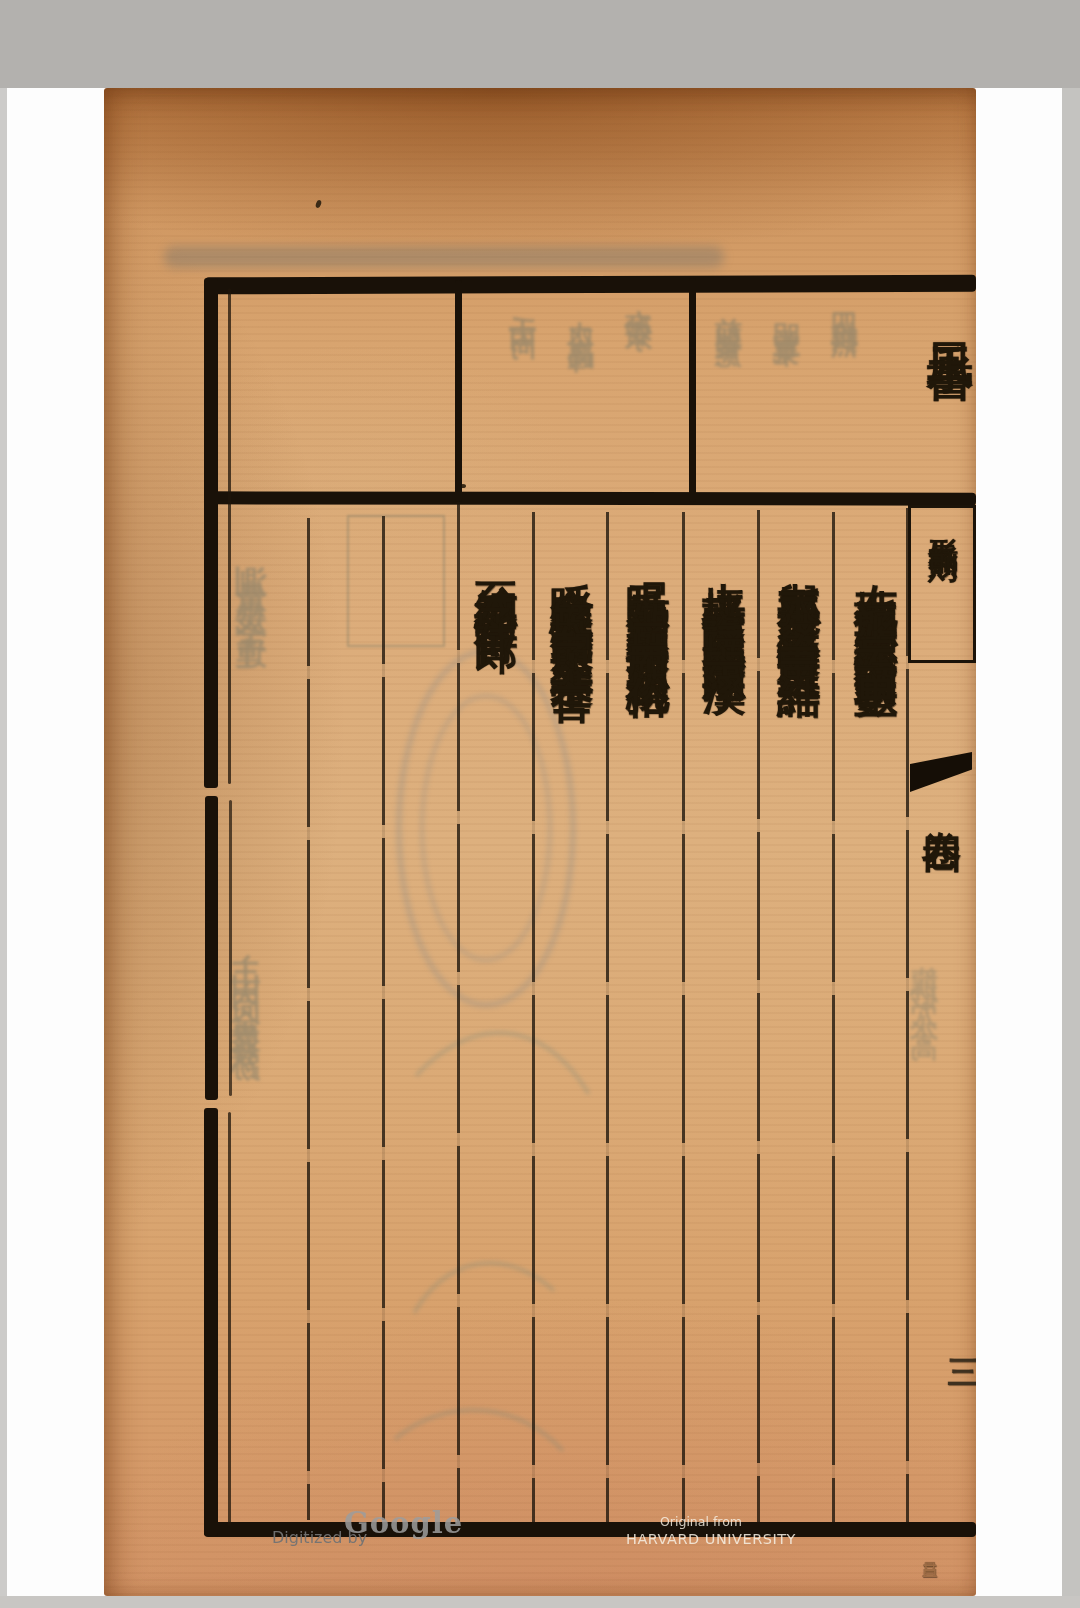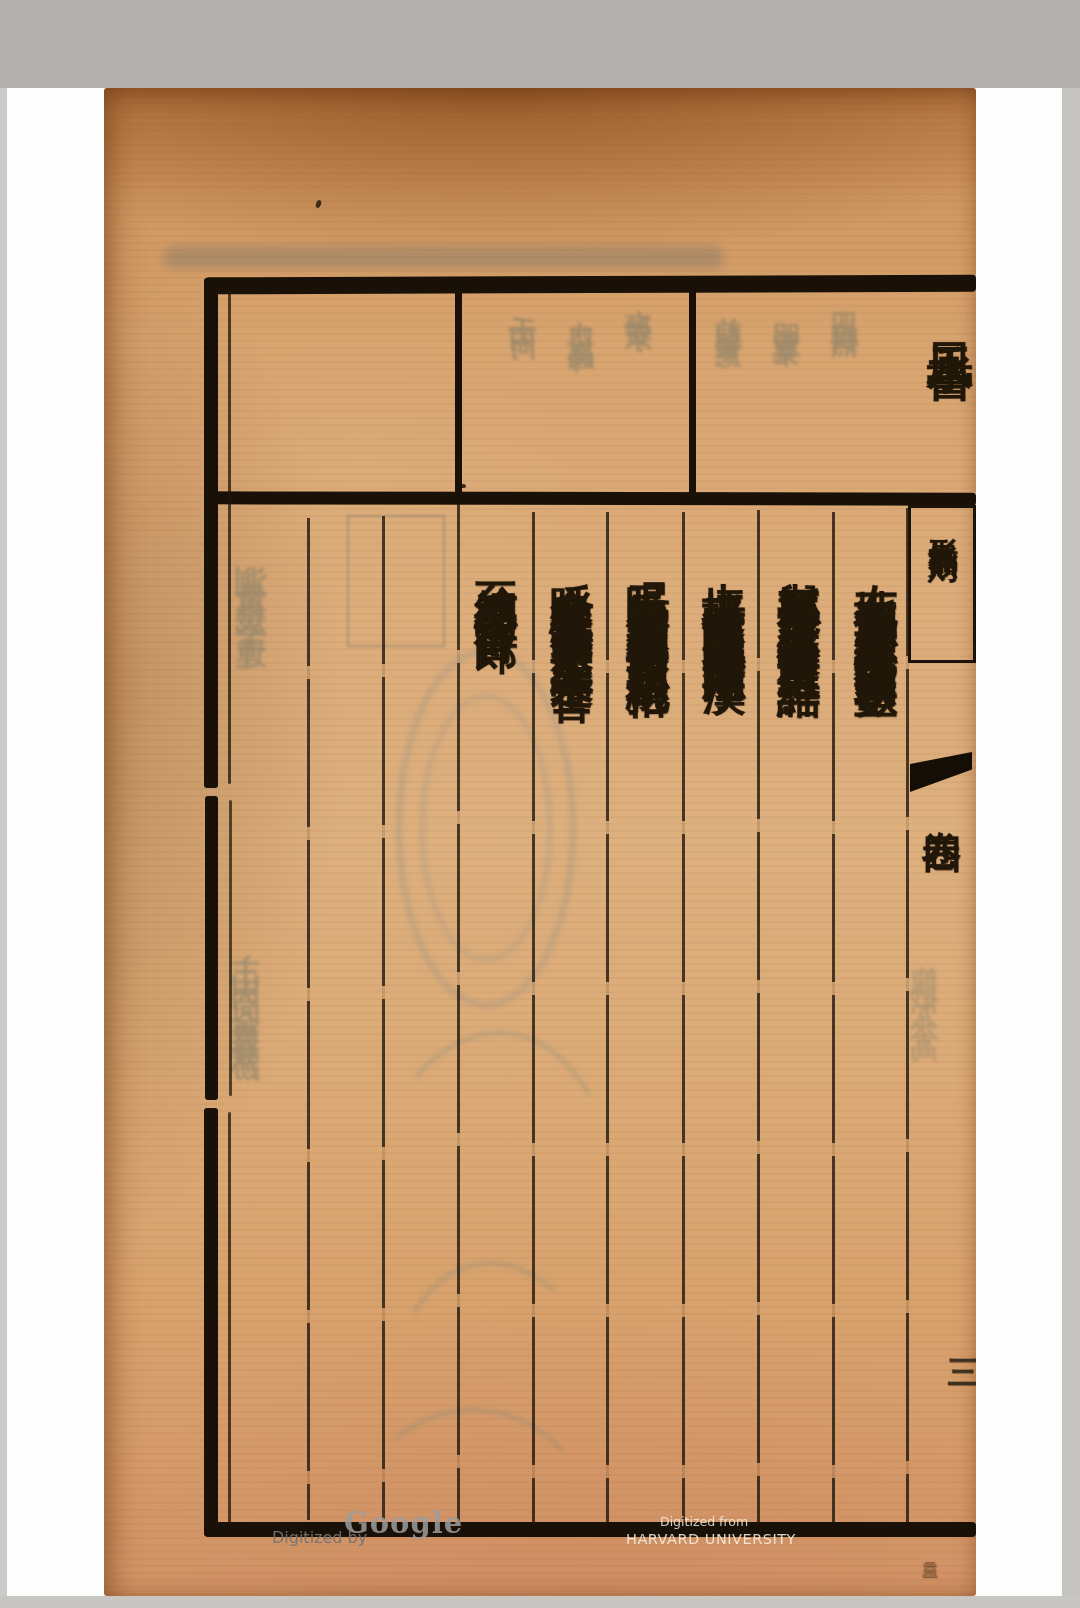--- a/index.html
+++ b/index.html
@@ -135,16 +135,16 @@
     <div class="vtext body-col" style="left:748px; top:462px;">右地在湘潭縣十八總來龍長遠不述但到頭數里</div>
     <div class="vtext body-col" style="left:671px; top:460px;">與縣龍平分一枝忽聳高峰旋落平田又三里許結</div>
     <div class="vtext body-col" style="left:596px; top:460px;">土坪坪中微突隆隆隱隱穴擺突上穴前隔小溪一</div>
     <div class="vtext body-col" style="left:520px; top:460px;">眠弓案案外湘水之元朝拱本身四面小水繞抱俗</div>
     <div class="vtext body-col" style="left:444px; top:460px;">呼金盤養鯉形恪勤公康熙甲子舉人辛未進士官</div>
     <div class="vtext body-col" style="left:368px; top:460px;">至總河公二子皆官侍郎</div>
   </div>
 
   <div class="wm wm-digitized" style="left:272px; top:1528px;">Digitized by</div>
   <div class="wm wm-google" style="left:344px; top:1506px;">Google</div>
-  <div class="wm wm-origfrom" style="left:660px; top:1514px;">Digitized from</div>
+  <div class="wm wm-origfrom" style="left:660px; top:1514px;">Original from</div>
   <div class="wm wm-harvard" style="left:626px; top:1531px;">HARVARD UNIVERSITY</div>
 
 </div>
 
 </body></html>

